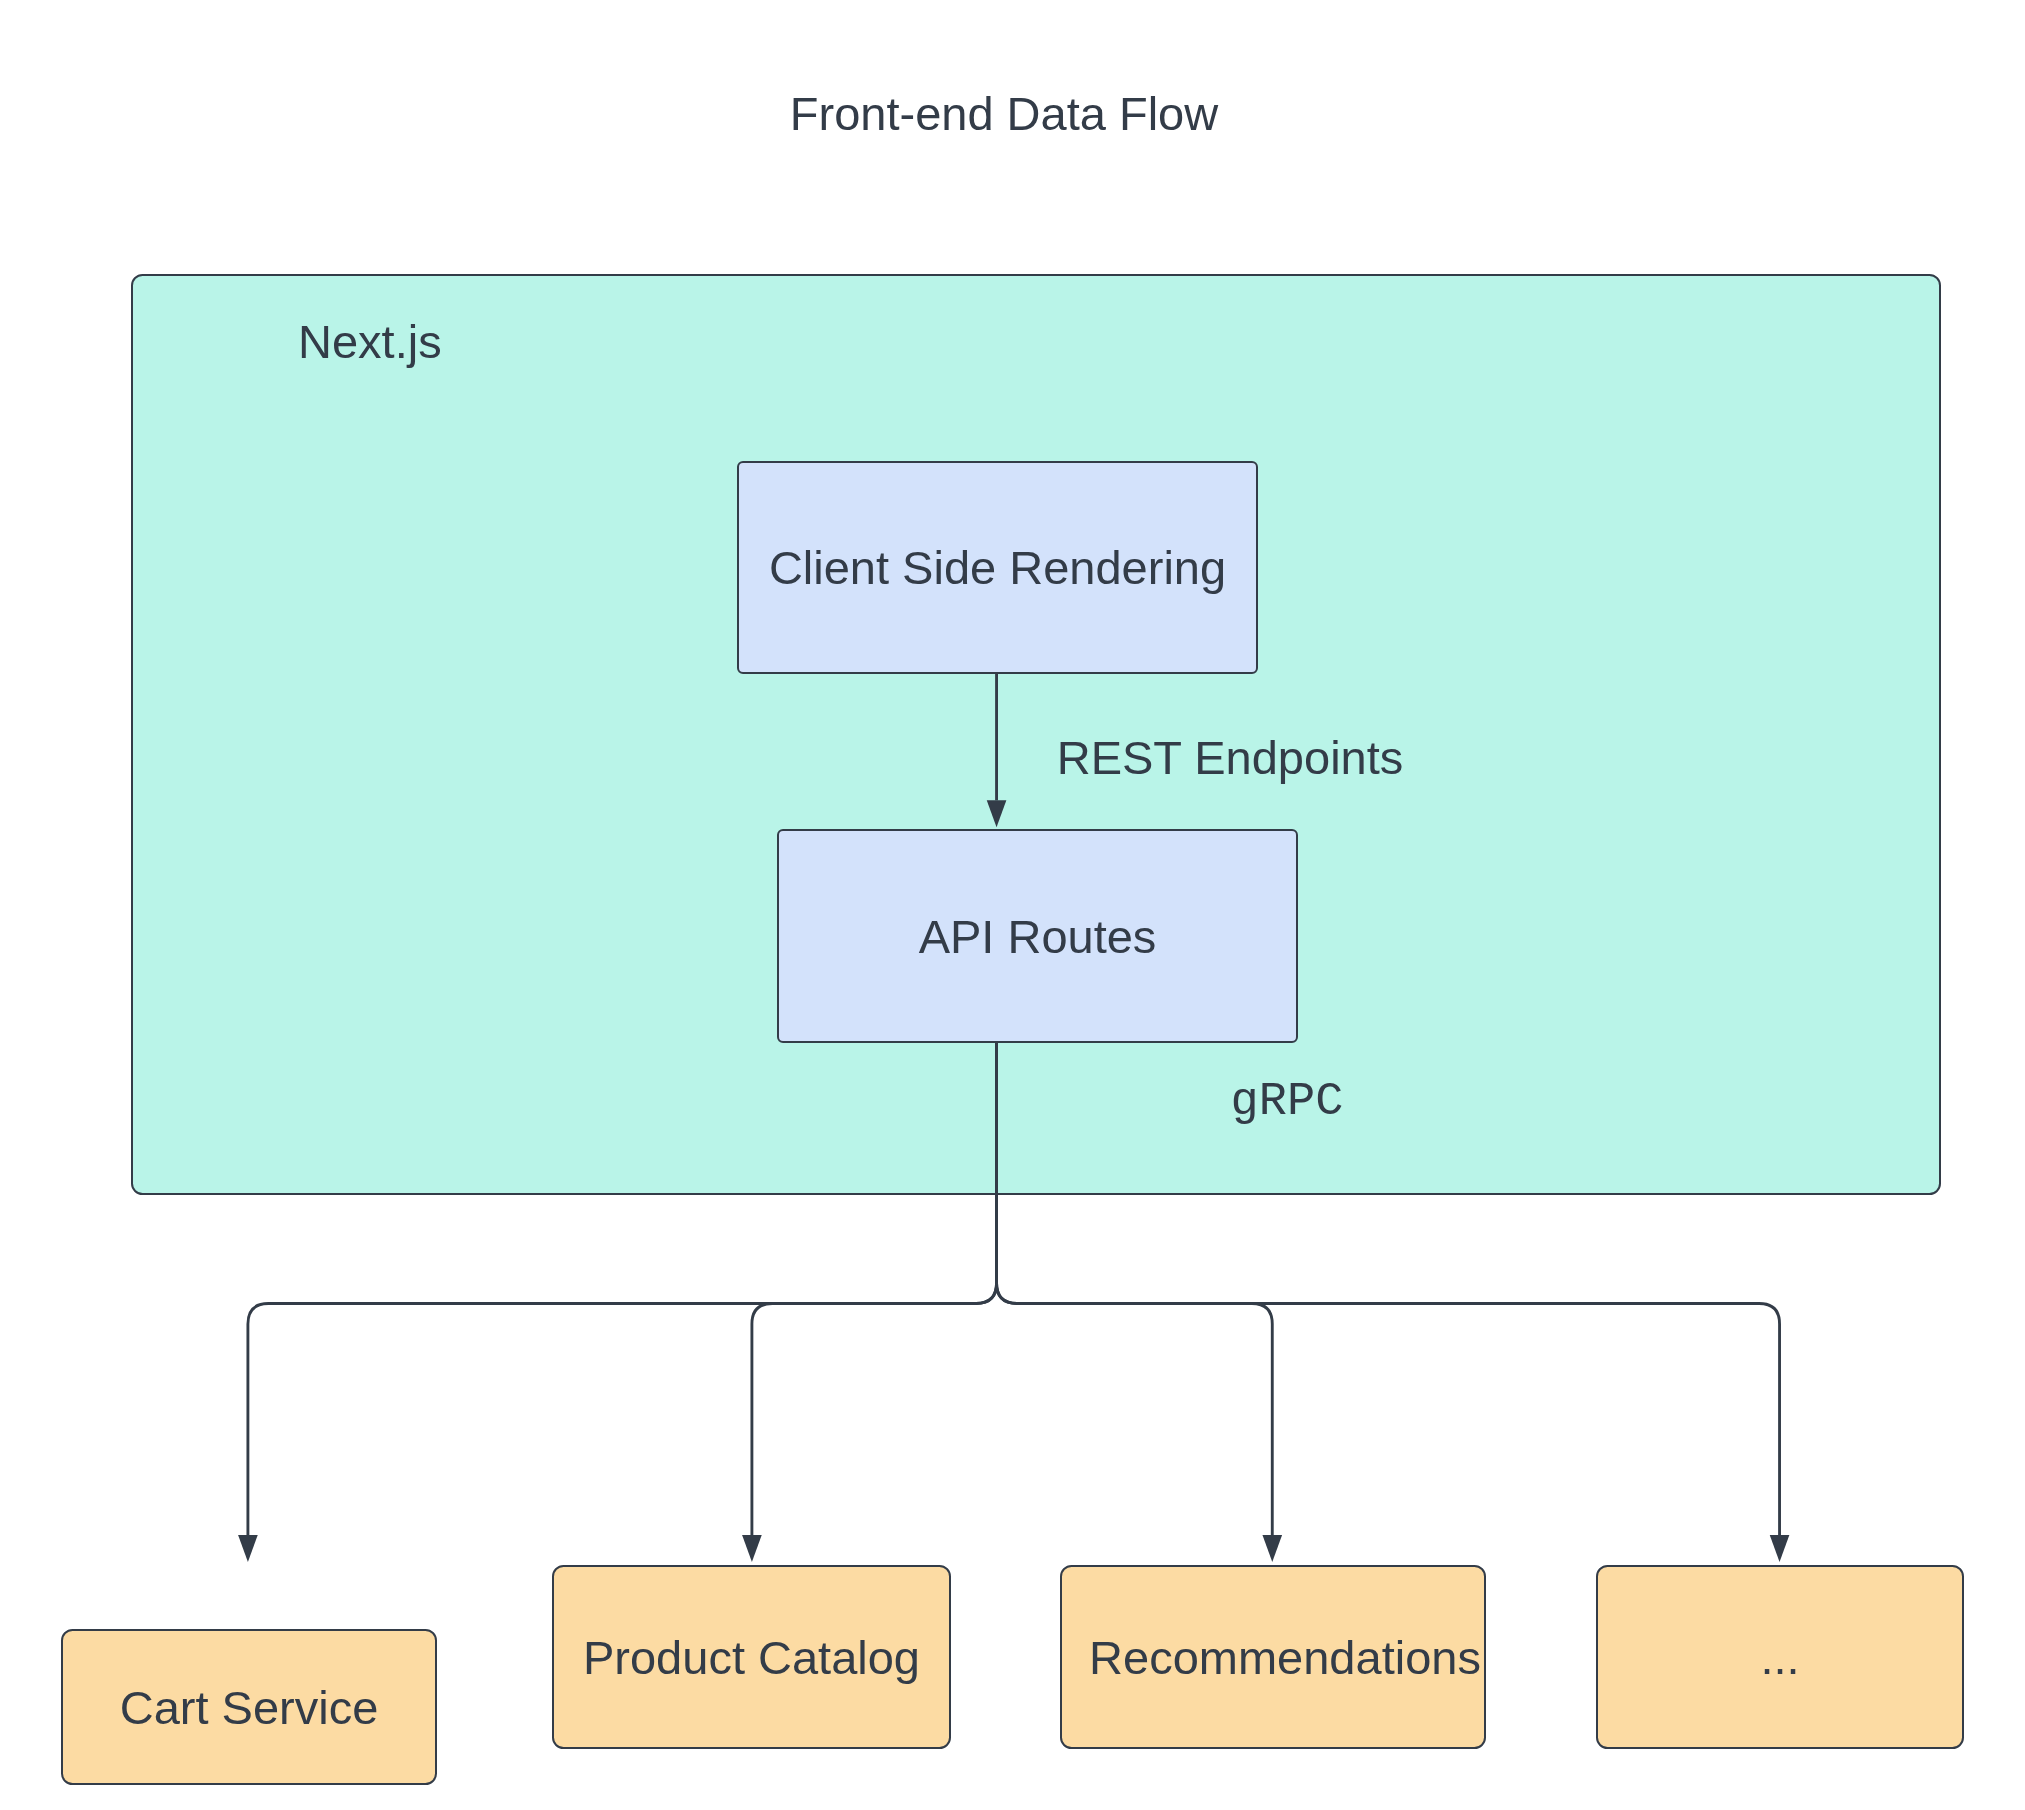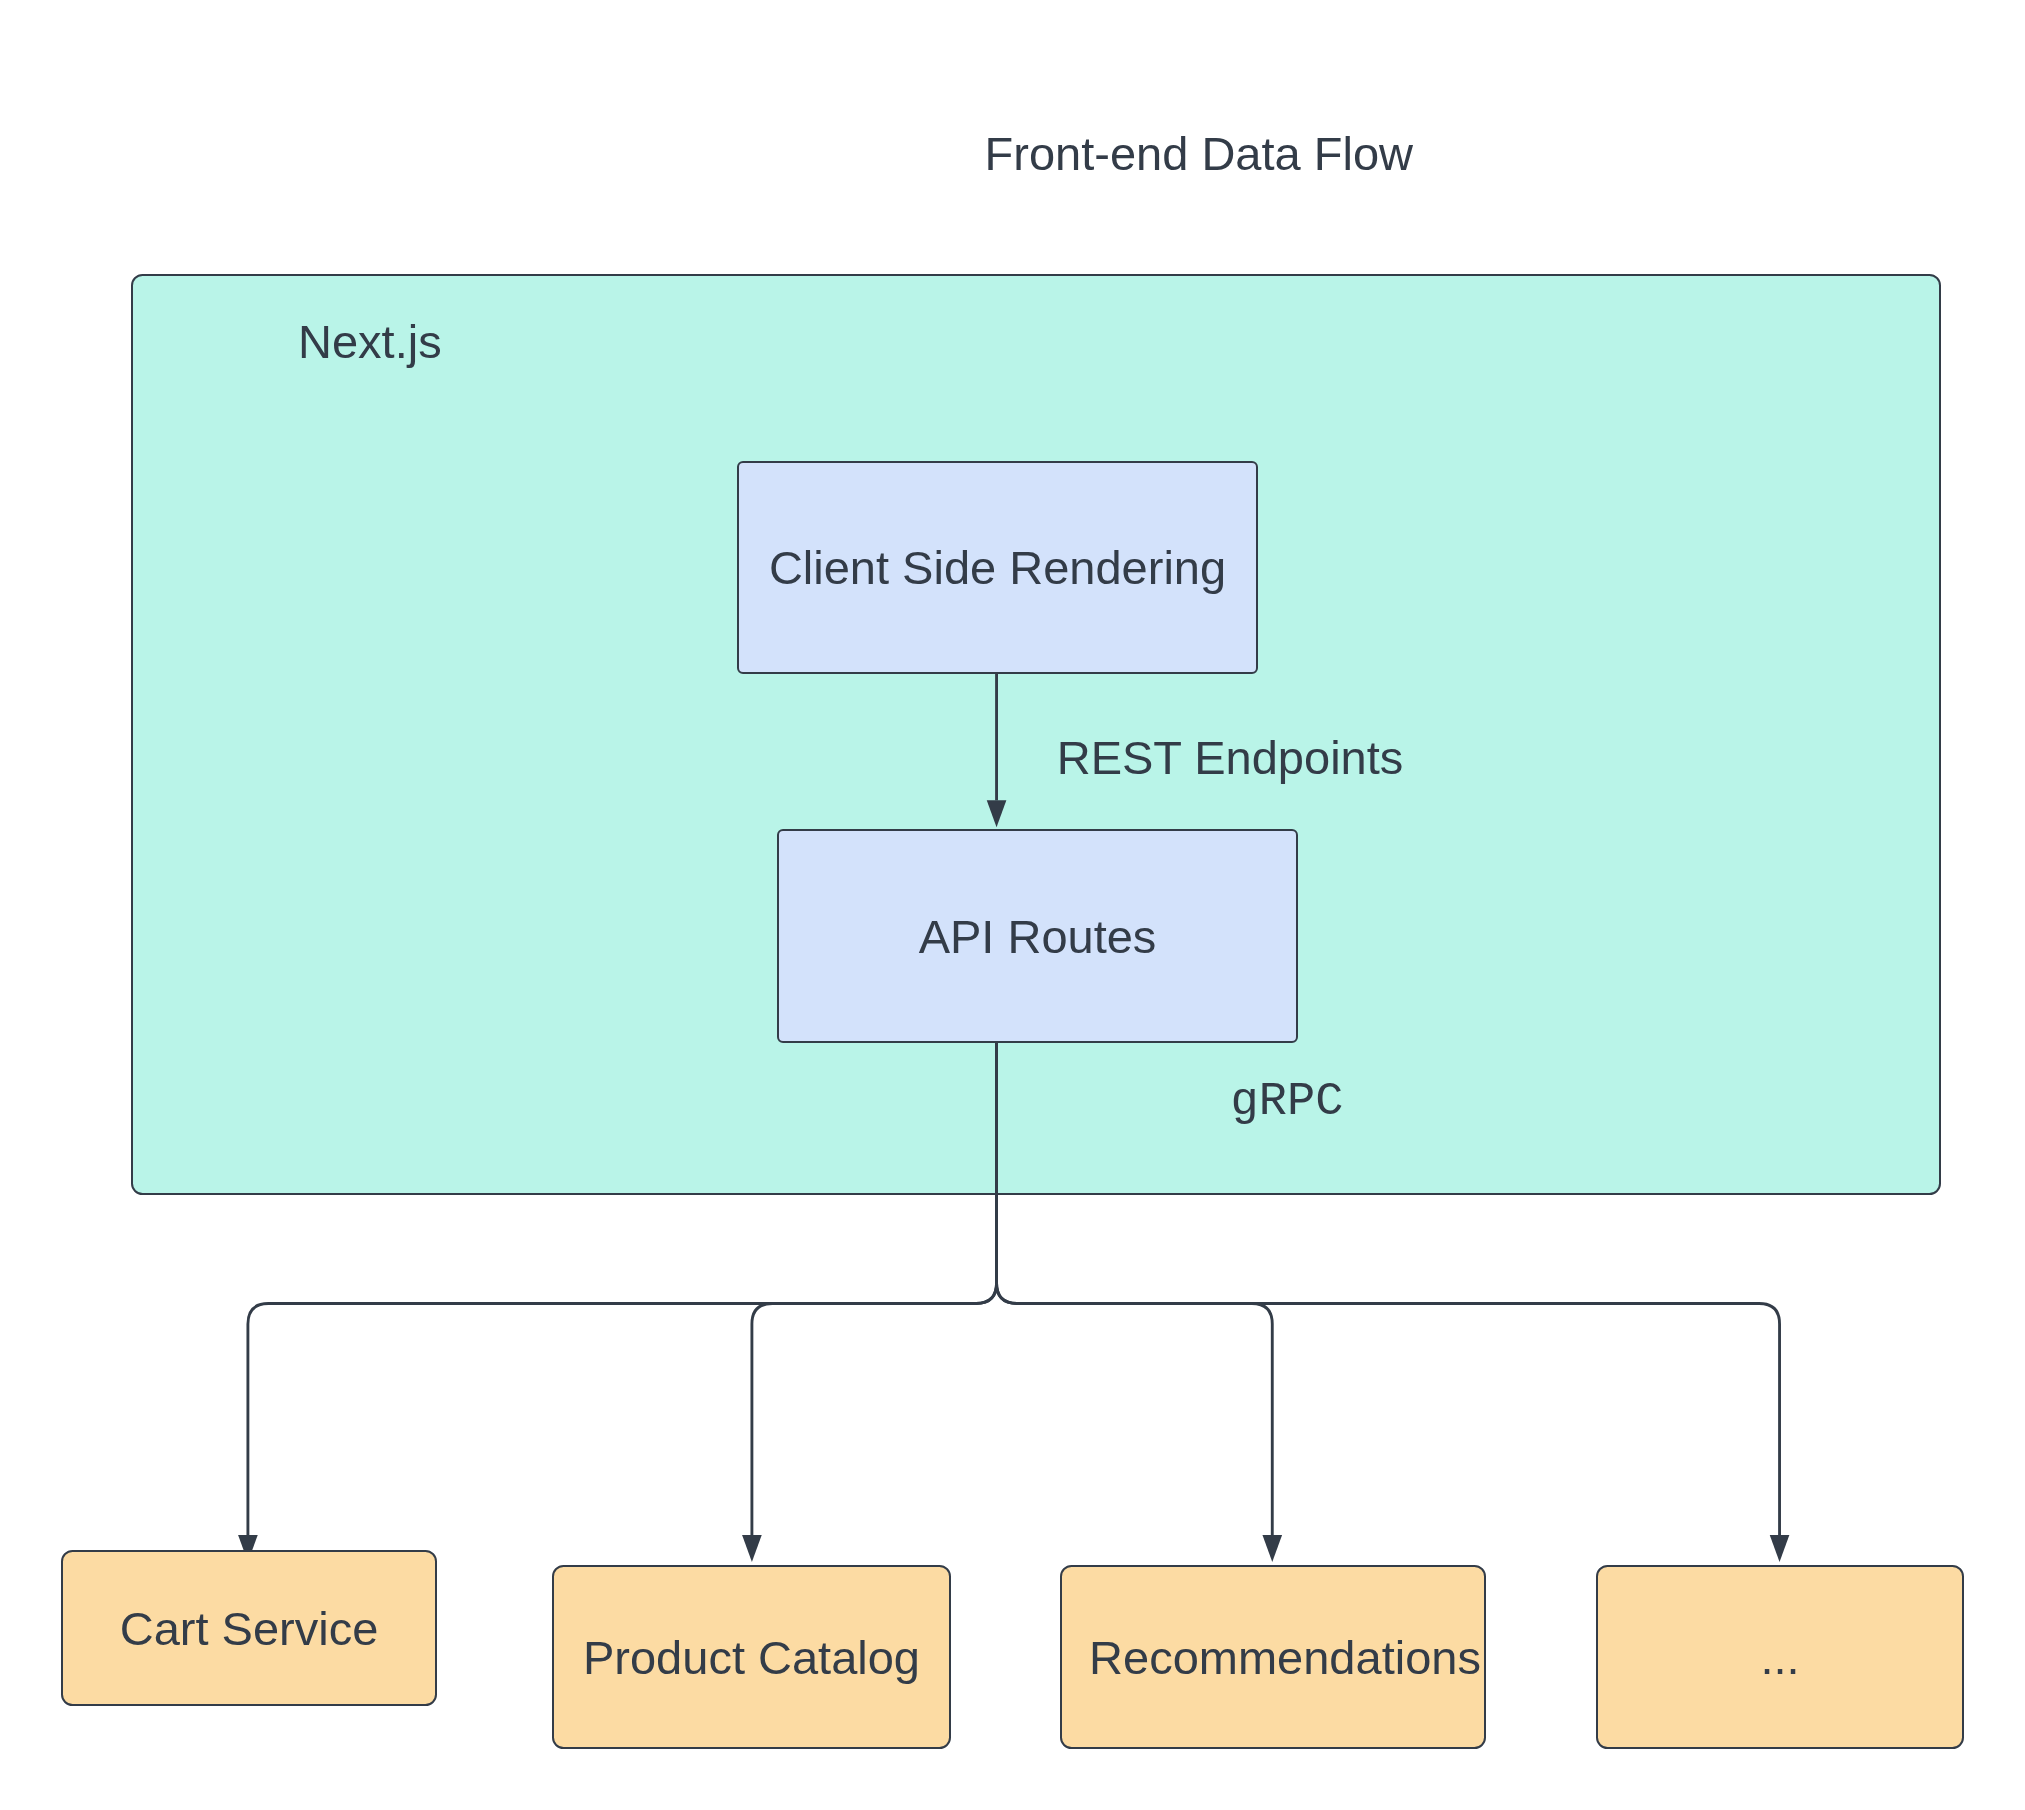--- a/index.html
+++ b/index.html
@@ -19,25 +19,24 @@
   .canvas {
     position: relative;
     width: 2025px;
     height: 1811px;
     background: var(--background);
     overflow: hidden;
   }
   .abs { position: absolute; }
   .diagram-title {
     left: 595px; top: 88px; width: 818px;
-    text-align: right;
+    text-align: center;
     font-size: 47px;
     line-height: 52px;
     color: var(--text);
-    margin-top: 40px;
   }
   .group-box {
     left: 131px; top: 274px;
     width: 1810px; height: 921px;
     background: var(--container-fill);
     border: 2.5px solid var(--border);
     border-radius: 11.5px;
   }
   .group-label {
     left: 298px; top: 316px;
@@ -53,21 +52,21 @@
     border: 2.5px solid var(--border);
     border-radius: 11.5px;
     font-size: 47px;
     line-height: 51px;
     color: var(--text);
   }
   .node-blue { background: var(--node-fill-blue); border-radius: 6px; }
   .node-orange { background: var(--node-fill-orange); }
   #node-csr  { left: 737px;  top: 461px;  width: 521px; height: 213px; }
   #node-api  { left: 777px;  top: 829px; width: 521px; height: 214px; }
-  #node-cart    { left: 61px;   top: 1550px; width: 376px; height: 156px; }
+  #node-cart    { left: 61px;   top: 1629px; width: 376px; height: 156px; }
   #node-catalog { left: 552px;  top: 1565px; width: 399px; height: 184px; }
   #node-recs    { left: 1060px; top: 1565px; width: 426px; height: 184px; padding-left: 24px; }
   #node-more    { left: 1596px; top: 1565px; width: 368px; height: 184px; }
   .edge-label {
     font-size: 47px;
     line-height: 51px;
     text-align: center;
     color: var(--text);
   }
   #label-rest { left: 1050px; top: 732px;  width: 360px; }

